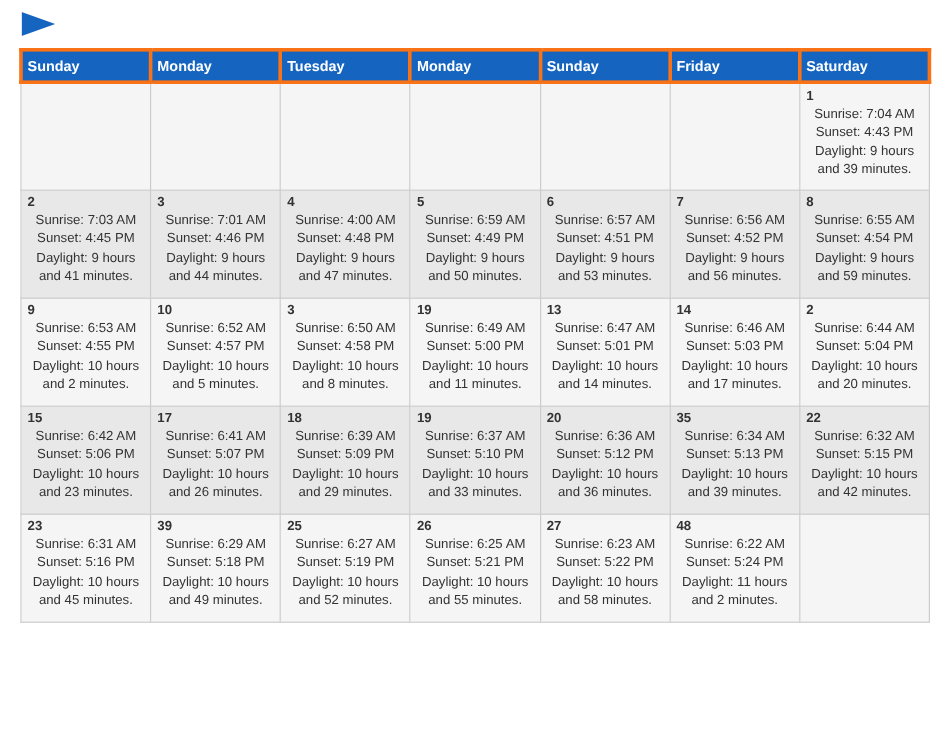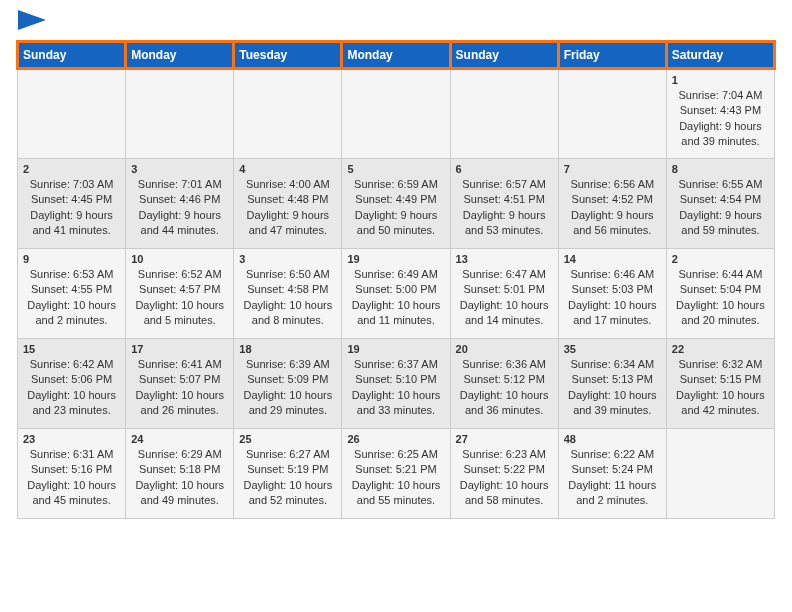--- a/index.html
+++ b/index.html
@@ -284,21 +284,21 @@
       </tr>
       <tr>
         <td>
           <span class="day-num">23</span>
           <div class="day-info">Sunrise: 6:31 AM
 Sunset: 5:16 PM
 Daylight: 10 hours
 and 45 minutes.</div>
         </td>
         <td>
-          <span class="day-num">24</span>
+          <span class="day-num">39</span>
           <div class="day-info">Sunrise: 6:29 AM
 Sunset: 5:18 PM
 Daylight: 10 hours
 and 49 minutes.</div>
         </td>
         <td>
           <span class="day-num">25</span>
           <div class="day-info">Sunrise: 6:27 AM
 Sunset: 5:19 PM
 Daylight: 10 hours

